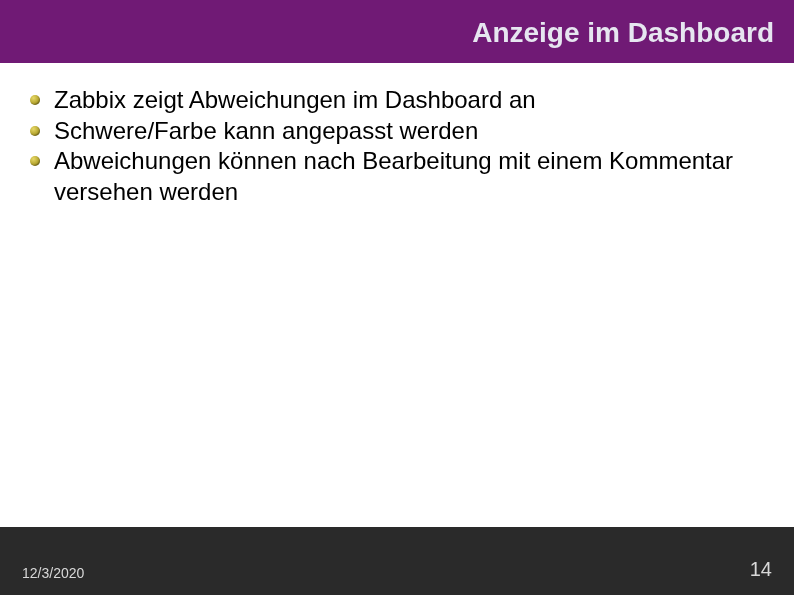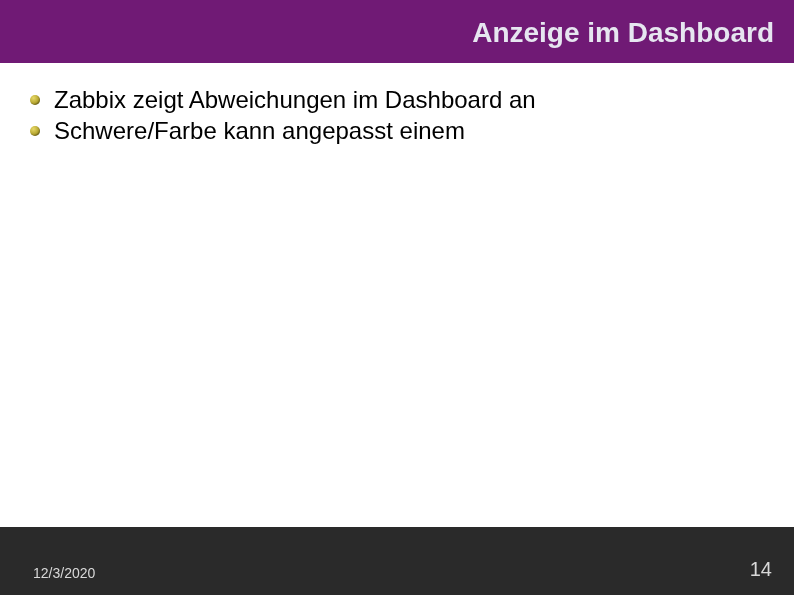--- a/index.html
+++ b/index.html
@@ -43,21 +43,21 @@
     left: 2px;
     top: 10px;
     width: 10px;
     height: 10px;
     border-radius: 50%;
     background: radial-gradient(circle at 35% 30%, #e8d968 0%, #b5a52f 55%, #776b15 100%);
     box-shadow: inset -1px -1px 1px rgba(0,0,0,0.25);
   }
   .footer {
     position: absolute;
-    left: 11px;
+    left: 0;
     right: 0;
     bottom: 0;
     background: #2a2a2a;
     height: 60px;
     display: flex;
     align-items: flex-end;
     justify-content: space-between;
     padding: 0 22px 14px 22px;
   }
   .date {
@@ -77,21 +77,25 @@
 </div>
 
 <div class="content">
   <ul class="bullets">
     <li>
       <span class="bullet-icon"></span>
       <span>Zabbix zeigt Abweichungen im Dashboard an</span>
     </li>
     <li>
       <span class="bullet-icon"></span>
-      <span>Schwere/Farbe kann angepasst einem</span>
+      <span>Schwere/Farbe kann angepasst werden</span>
+    </li>
+    <li>
+      <span class="bullet-icon"></span>
+      <span>Abweichungen können nach Bearbeitung mit einem Kommentar versehen werden</span>
     </li>
   </ul>
 </div>
 
 <div class="footer">
   <div class="date">12/3/2020</div>
   <div class="page-number">14</div>
 </div>
 
 </body></html>

